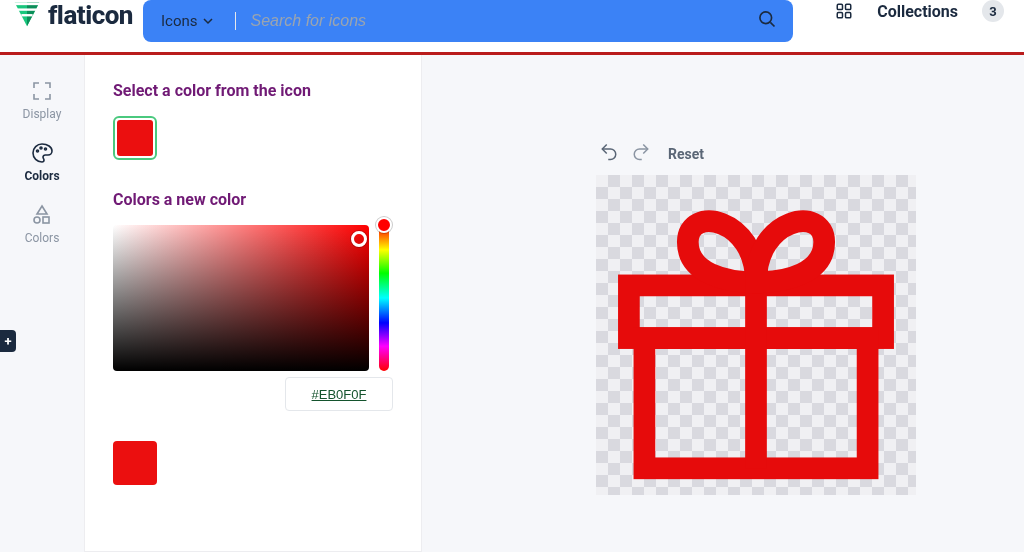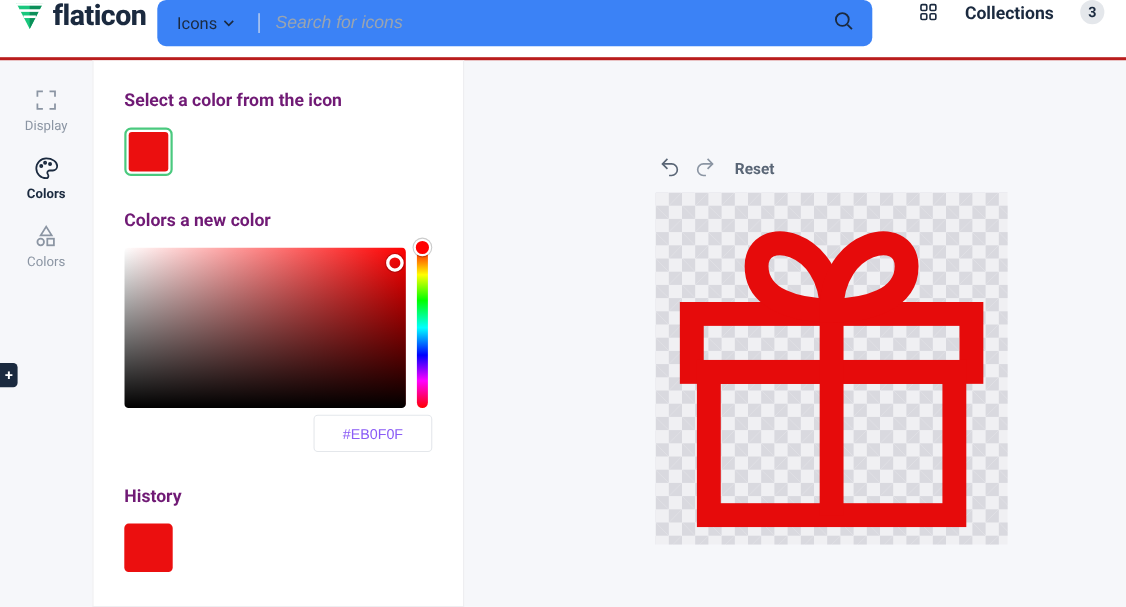--- a/index.html
+++ b/index.html
@@ -35,21 +35,21 @@
   .picker { display:flex; gap:10px; }
   .sv-panel { width:256px; height:146px; border-radius:4px; position:relative; cursor:crosshair;
     background: linear-gradient(to top, #000, rgba(0,0,0,0)), linear-gradient(to right, #fff, #ff0000);
   }
   .sv-thumb { position:absolute; top:14px; right:10px; width:16px; height:16px; border:3px solid #fff; border-radius:50%; box-shadow:0 0 0 1px rgba(0,0,0,.2); transform:translate(50%,-50%);}
   .hue-rail { position:relative; width:10px; height:146px; border-radius:5px; cursor:pointer;
     background: linear-gradient(to bottom, #ff0000 0%, #ffff00 17%, #00ff00 33%, #00ffff 50%, #0000ff 67%, #ff00ff 83%, #ff0000 100%);
   }
   .hue-thumb { position:absolute; top:0; left:50%; width:16px; height:16px; border-radius:50%; background:#ff0000; border:2px solid #fff; box-shadow:0 0 0 1px rgba(0,0,0,.2); transform:translate(-50%,-50%);}
   .hex-row { display:flex; justify-content:flex-end; margin-top:6px;}
-  .hex-input { width:108px; height:34px; border:1px solid #e4e7eb; border-radius:4px; font-size:13px; text-align:center; color:#8b5cf6; outline:none;}
+  .hex-input { width:108px; height:34px; border:1px solid #e4e7eb; border-radius:4px; font-size:13px; text-align:center; color:#14532d; outline:none;text-decoration:underline;}
 
   .history-swatch { width:44px; height:44px; border-radius:4px; background:#eb0f0f; cursor:pointer; margin-top:6px;}
 
   
   .canvas { flex:1; display:flex; flex-direction:column; padding:30px 34px;}
   .canvas-toolbar { display:flex; align-items:center; gap:6px; color:#8b95a3; margin:54px 0 6px 140px;}
   .canvas-toolbar .tbtn { cursor:pointer; padding:4px; color:#8b95a3;}
   .canvas-toolbar .tbtn.enabled { color:#5a6676;}
   .reset { font-size:14px; font-weight:700; color:#5a6676; margin-left:8px; cursor:pointer;}
   .preview { width:320px; height:320px; margin-left:140px; 
@@ -152,21 +152,20 @@
         </div>
         <div class="hue-rail">
           <div class="hue-thumb"></div>
         </div>
       </div>
       <div class="hex-row">
         <input class="hex-input" value="#EB0F0F" style="">
       </div>
     </div>
     <div class="section">
-      <h3>History</h3>
       <div class="history-swatch"></div>
     </div>
   </div>
 
   <div class="canvas">
     <div class="canvas-toolbar">
       <div class="tbtn enabled">
         <svg width="18" height="18" viewBox="0 0 24 24" fill="none" stroke="currentColor" stroke-width="2">
             <path d="M9 14 3 8l6-6"></path>
             <path d="M3 8h11a7 7 0 0 1 0 14h-3"></path>

